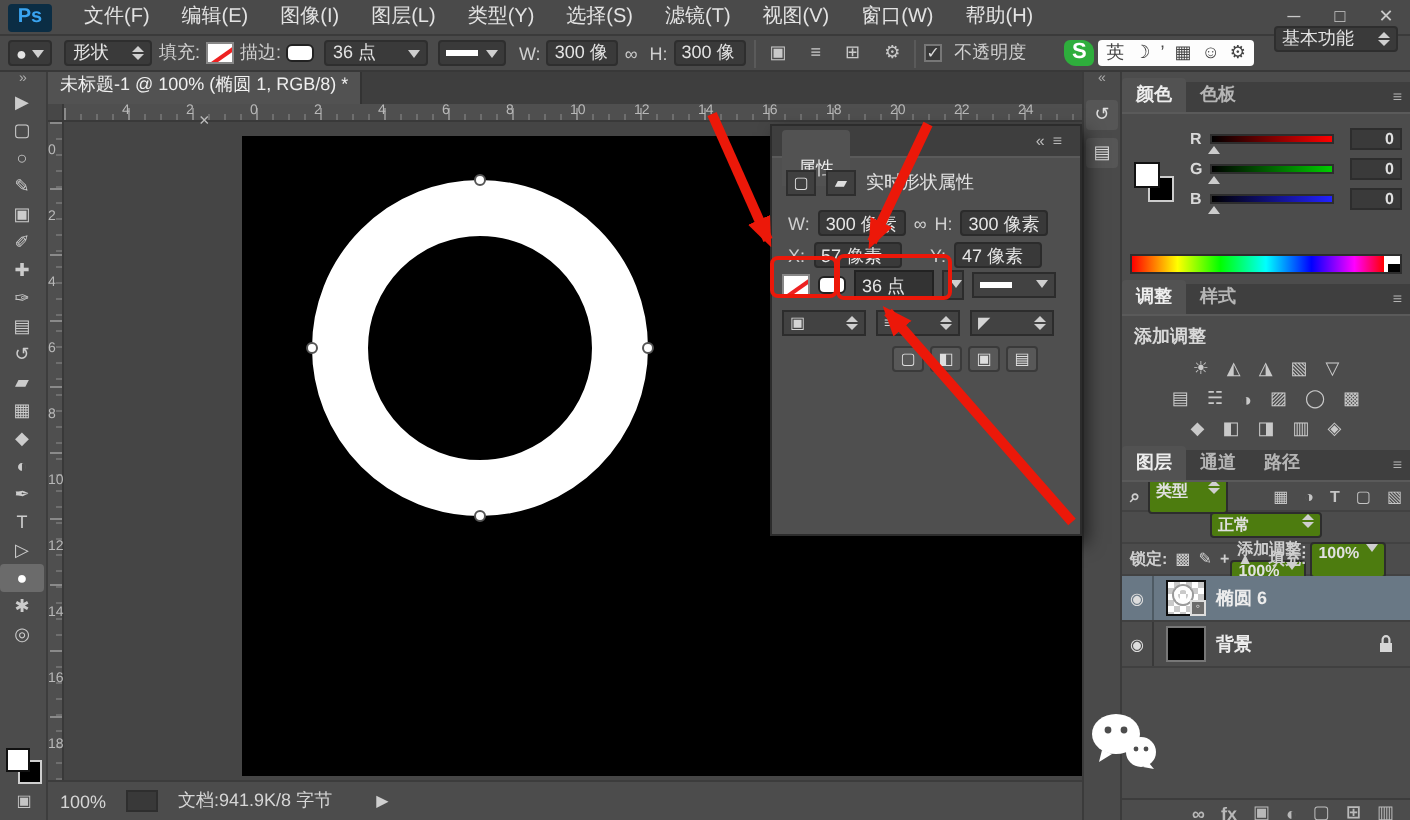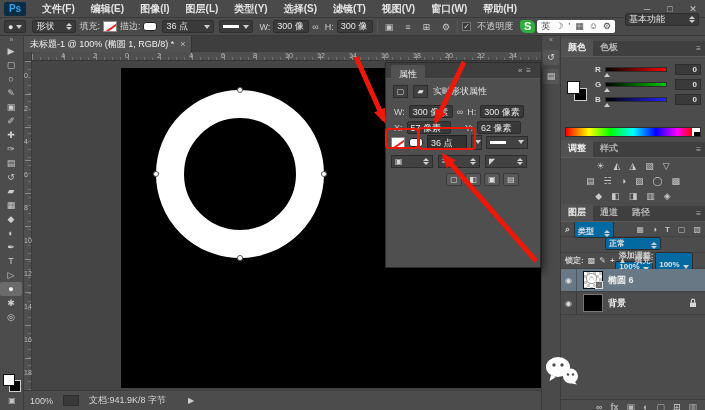--- a/index.html
+++ b/index.html
@@ -3,21 +3,21 @@
 <meta charset="utf-8">
 <style>
   * { margin:0; padding:0; box-sizing:border-box; }
   html,body { width:705px; height:410px; overflow:hidden; }
   body { position:relative; background:#4c4c4c; font-family:"Liberation Sans","DejaVu Sans",sans-serif; color:#dcdcdc; }
   .abs { position:absolute; }
 
   
   #menubar { left:0; top:0; width:705px; height:18px; background:#4a4a4a; border-bottom:1px solid #3a3a3a; display:flex; align-items:center; z-index:5; }
   #ps-logo { width:22px; height:14px; margin:0 8px 0 4px; background:#0b2d44; color:#3aa4f0; font-size:10px; font-weight:bold; text-align:center; line-height:14px; border-radius:2px; }
-  #menu-items { display:flex;font-weight:bold; }
+  #menu-items { display:flex; }
   #menu-items span { font-size:10px; color:#e3e3e3; padding:0 8px; line-height:17px; cursor:default; }
   #win-controls { margin-left:auto; display:flex; gap:9px; padding-right:5px; }
   #win-controls span { font-size:9px; color:#c9c9c9; width:14px; text-align:center; }
 
   
   #optionsbar { left:0; top:18px; width:705px; height:18px; background:#4a4a4a; border-bottom:1px solid #383838; display:flex; align-items:center; font-size:9px; z-index:5; }
   #optionsbar .lbl { color:#cfcfcf; margin:0 3px; white-space:nowrap; }
   .obox { background:#3a3a3a; border:1px solid #2e2e2e; border-radius:2px; height:13px; display:flex; align-items:center; padding:0 3px; color:#e4e4e4; }
   .caret { width:0; height:0; border-left:3px solid transparent; border-right:3px solid transparent; border-top:4px solid #cfcfcf; margin-left:3px; }
   .updown { display:flex; flex-direction:column; gap:1px; margin-left:3px; }
@@ -29,35 +29,35 @@
   .swatch-stroke { width:14px; height:9px; background:#fff; border-radius:3px; border:1px solid #222; }
   .line-prev { width:16px; height:3px; background:#fff; }
   .oicon { color:#c9c9c9; font-size:9px; margin:0 3px; }
   .sep { width:1px; height:14px; background:#3c3c3c; border-right:1px solid #5a5a5a; margin:0 4px; }
   #align-edges { display:flex; align-items:center; gap:3px; }
   #align-edges .cb { width:9px; height:9px; background:#3a3a3a; border:1px solid #777; color:#ddd; font-size:8px; line-height:8px; text-align:center; }
   #ime-bar { display:flex; align-items:center; margin-left:8px; }
   #sogou-logo { color:#fff; background:#2eae3c; font-weight:bold; font-size:11px; width:15px; height:13px; text-align:center; line-height:13px; border-radius:3px 6px 3px 6px; margin-right:2px; }
   #ime-strip { background:#fdfdfd; border-radius:2px; height:13px; display:flex; align-items:center; padding:0 4px; gap:5px; }
   #ime-strip span { color:#444; font-size:9px; line-height:13px; }
-  #workspace { margin:0 6px 14px 10px; width:74px; justify-content:space-between; }
+  #workspace { margin:0 6px 14px 10px; width:62px; justify-content:space-between; }
 
   
   #toolbar { left:0; top:36px; width:24px; height:374px; background:#4c4c4c; border-right:1px solid #3d3d3d; z-index:4; }
   #toolbar .chev { font-size:7px; color:#aaa; display:block; text-align:center; height:8px; line-height:8px; }
   .tool { width:22px; height:14px; display:flex; align-items:center; justify-content:center; font-size:9px; color:#cccccc; }
   .tool.sel { background:#6b6b6b; border-radius:2px; color:#ffffff; }
   #fgbg { position:absolute; left:3px; top:338px; width:18px; height:18px; }
   #fg { position:absolute; left:0; top:0; width:12px; height:12px; background:#fff; border:1px solid #111; z-index:2; }
   #bg { position:absolute; left:6px; top:6px; width:12px; height:12px; background:#000; border:1px solid #cfcfcf; }
   .tool-bottom { position:absolute; left:1px; width:22px; height:12px; text-align:center; font-size:8px; color:#c5c5c5; }
 
   
   #tabbar { left:24px; top:36px; width:517px; height:16px; background:#3e3e3e; display:flex; z-index:3; }
-  #doc-tab { background:#525252; border-right:1px solid #333; display:flex; align-items:center; padding:0 6px; gap:6px; }
+  #doc-tab { background:#525252; border-right:1px solid #333; display:flex; align-items:center; padding:0 6px; gap:6px;flex-direction:column; }
   #doc-tab .t { font-size:9px; color:#efefef; white-space:nowrap; }
   #doc-tab .x { font-size:9px; color:#bbb; }
   .ruler { background:#4f4f4f; z-index:2; }
   #hruler { left:32px; top:52px; width:509px; height:9px; border-bottom:1px solid #393939;
     background-image:repeating-linear-gradient(to right,#8a8a8a 0 1px,transparent 1px 32px),repeating-linear-gradient(to right,#6e6e6e 0 1px,transparent 1px 8px);
     background-size:100% 6px,100% 3px; background-position:bottom left; background-repeat:repeat-x; background-color:#4f4f4f; }
   #vruler { left:24px; top:61px; width:8px; height:329px; border-right:1px solid #393939;
     background-image:repeating-linear-gradient(to bottom,#8a8a8a 0 1px,transparent 1px 33px),repeating-linear-gradient(to bottom,#6e6e6e 0 1px,transparent 1px 8px);
     background-size:6px 100%,3px 100%; background-position:right top; background-repeat:repeat-y; background-color:#4f4f4f; }
   #ruler-corner { left:24px; top:52px; width:8px; height:9px; background:#474747; border-right:1px solid #393939; border-bottom:1px solid #393939; z-index:3; }
@@ -104,38 +104,38 @@
   .adjrow { display:flex; justify-content:center; gap:9px; height:15px; align-items:center; }
   .adjrow span { font-size:9px; color:#c9c9c9; }
 
   
   .lrow { display:flex; align-items:center; font-size:8px; color:#cfcfcf; padding:0 4px; border-bottom:1px solid #424242; }
   #lfilter { height:15px; gap:4px; }
   #lfilter .srch { font-size:9px; }
   #lfilter .ficon { color:#c5c5c5; font-size:8px; margin-left:3px; }
   #lblend { height:16px;flex-direction:column; }
   #llock { height:16px; }
-  .mini { background:#0369a1; border:1px solid #2d2d2d; border-radius:2px; display:flex; align-items:flex-end; font-size:8px; color:#e0e0e0; padding:0 3px; height:18px; }
+  .mini { background:#4d7c0f; border:1px solid #2d2d2d; border-radius:2px; display:flex; align-items:flex-start; font-size:8px; color:#e0e0e0; padding:0 3px; height:18px; }
   .layer { position:relative; height:23px; display:flex; align-items:center; border-bottom:1px solid #404040; }
   .layer.sel { background:#697885; }
   .eyecell { width:16px; text-align:center; font-size:8px; color:#ddd; border-right:1px solid rgba(0,0,0,.25); align-self:stretch; line-height:23px; }
   .thumb1 { width:20px; height:18px; margin:0 5px 0 6px; border:1px solid #0e0e0e; position:relative;
     background-color:#fff; background-image:linear-gradient(45deg,#c9c9c9 25%,transparent 25%,transparent 75%,#c9c9c9 75%),linear-gradient(45deg,#c9c9c9 25%,transparent 25%,transparent 75%,#c9c9c9 75%); background-size:6px 6px; background-position:0 0,3px 3px; }
   .thumb1 .ringmini { position:absolute; left:3px; top:2px; width:9px; height:9px; border:2px solid #fdfdfd; border-radius:50%; box-shadow:0 0 0 1px #9a9a9a; }
   .thumb1 .badge { position:absolute; right:-1px; bottom:-1px; width:8px; height:8px; background:#6b6b6b; border:1px solid #ddd; font-size:6px; line-height:7px; color:#eee; text-align:center; }
   .thumb2 { width:20px; height:18px; margin:0 5px 0 6px; border:1px solid #777; background:#000; }
   .lname { font-size:9px; color:#ececec; }
   .layer .lock { margin-left:auto; margin-right:8px; }
   #lbottom { position:absolute; left:0; bottom:2px; width:144px; height:14px; border-top:1px solid #3c3c3c; display:flex; align-items:center; justify-content:flex-end; gap:8px; padding-right:8px; }
   #lbottom span { font-size:9px; color:#b9b9b9; }
 
   
   #props { left:385px; top:62px; width:156px; height:206px; background:#4f4f4f; border:1px solid #2c2c2c; box-shadow:3px 4px 8px rgba(0,0,0,.55); z-index:50; font-size:9px; }
   #props-header { height:16px; background:#3e3e3e; position:relative; border-bottom:1px solid #5a5a5a; }
-  #props-tab { position:absolute; left:5px; top:2px; background:#525252; color:#ededed; padding:3px 8px 2px; font-size:9px; border-radius:2px 2px 0 0; }
+  #props-tab { position:absolute; left:5px; top:2px; background:#525252; color:#ededed; padding:13px 8px 2px; font-size:9px; border-radius:2px 2px 0 0; }
   #props-hicons { position:absolute; right:5px; top:3px; font-size:8px; color:#bbb; letter-spacing:4px; }
   .prow { position:absolute; left:0; width:156px; display:flex; align-items:center; }
   #prow-title { top:22px; padding-left:7px; gap:5px; color:#e2e2e2; }
   #prow-title .pic { width:15px; height:13px; background:#404040; border:1px solid #2e2e2e; text-align:center; line-height:12px; font-size:8px; color:#ddd; }
   .pfield { background:#393939; border:1px solid #2b2b2b; border-radius:2px; height:13px; line-height:12px; padding:0 3px; color:#e6e6e6; width:44px; }
   .plbl { color:#cfcfcf; }
   #prow-wh { top:42px; padding-left:8px; gap:4px; }
   #prow-xy { top:58px; padding-left:8px; gap:4px; }
   #prow-stroke { top:70px; height:18px; padding-left:5px; gap:4px; }
   #stroke-wfield { width:40px; height:15px; background:#333; border:1px solid #222; color:#e8e8e8; line-height:14px; padding:0 3px; }
@@ -374,20 +374,21 @@
   </div>
   <div id="spectrum">
       <span class="wb"></span>
     </div>
 
   <div class="tabsrow" style="margin-top:5px">
     <span class="tab on">调整</span>
     <span class="tab">样式</span>
     <span class="pm">≡</span>
   </div>
+  <div id="add-adj">添加调整</div>
   <div id="adj-grid">
       <div class="adjrow">
         <span>☀</span>
         <span>◭</span>
         <span>◮</span>
         <span>▧</span>
         <span>▽</span>
       </div>
       <div class="adjrow">
         <span>▤</span>
@@ -505,21 +506,21 @@
     <span class="pfield">300 像素</span>
     <span class="plbl">∞</span>
     <span class="plbl">H:</span>
     <span class="pfield">300 像素</span>
   </div>
   <div class="prow" id="prow-xy">
     <span class="plbl">X:</span>
     <span class="pfield">57 像素</span>
     <span class="plbl" style="visibility:hidden">∞</span>
     <span class="plbl">Y:</span>
-    <span class="pfield">62 像素</span>
+    <span class="pfield">47 像素</span>
   </div>
   <div class="prow" id="prow-stroke">
     <span class="swatch-none"></span>
     <span class="swatch-stroke"></span>
     <span id="stroke-wfield">36 点</span>
     <span id="stroke-wcaret">
         <i class="caret"></i>
       </span>
     <span id="stroke-type">
         <span class="line-prev"></span>

